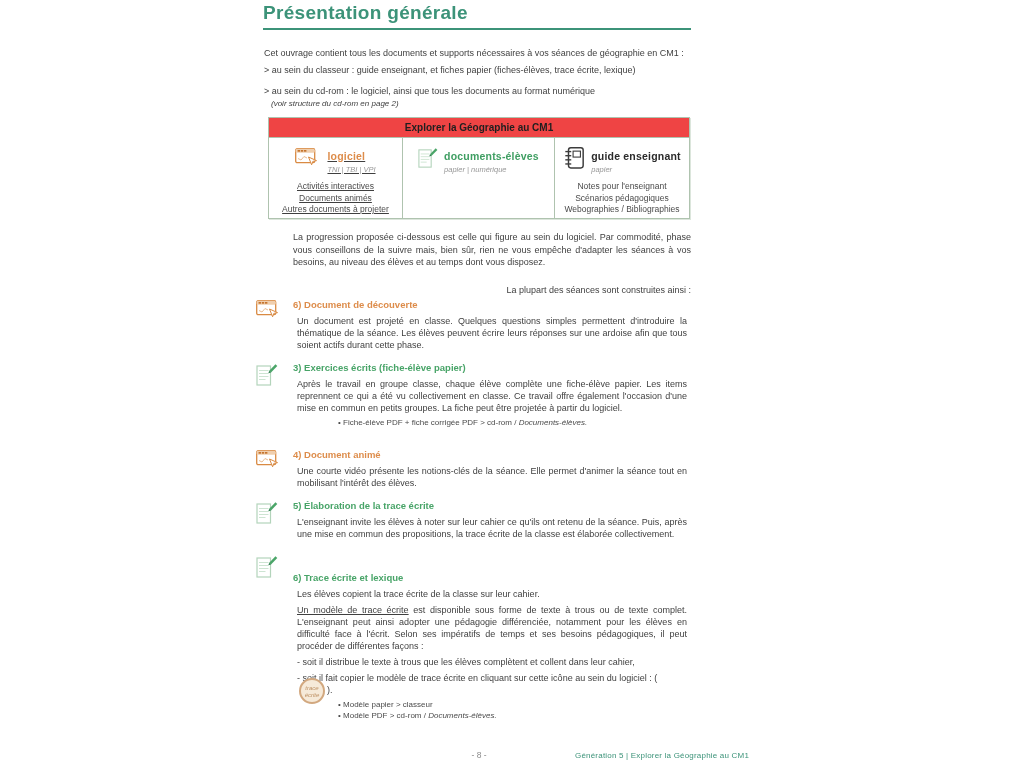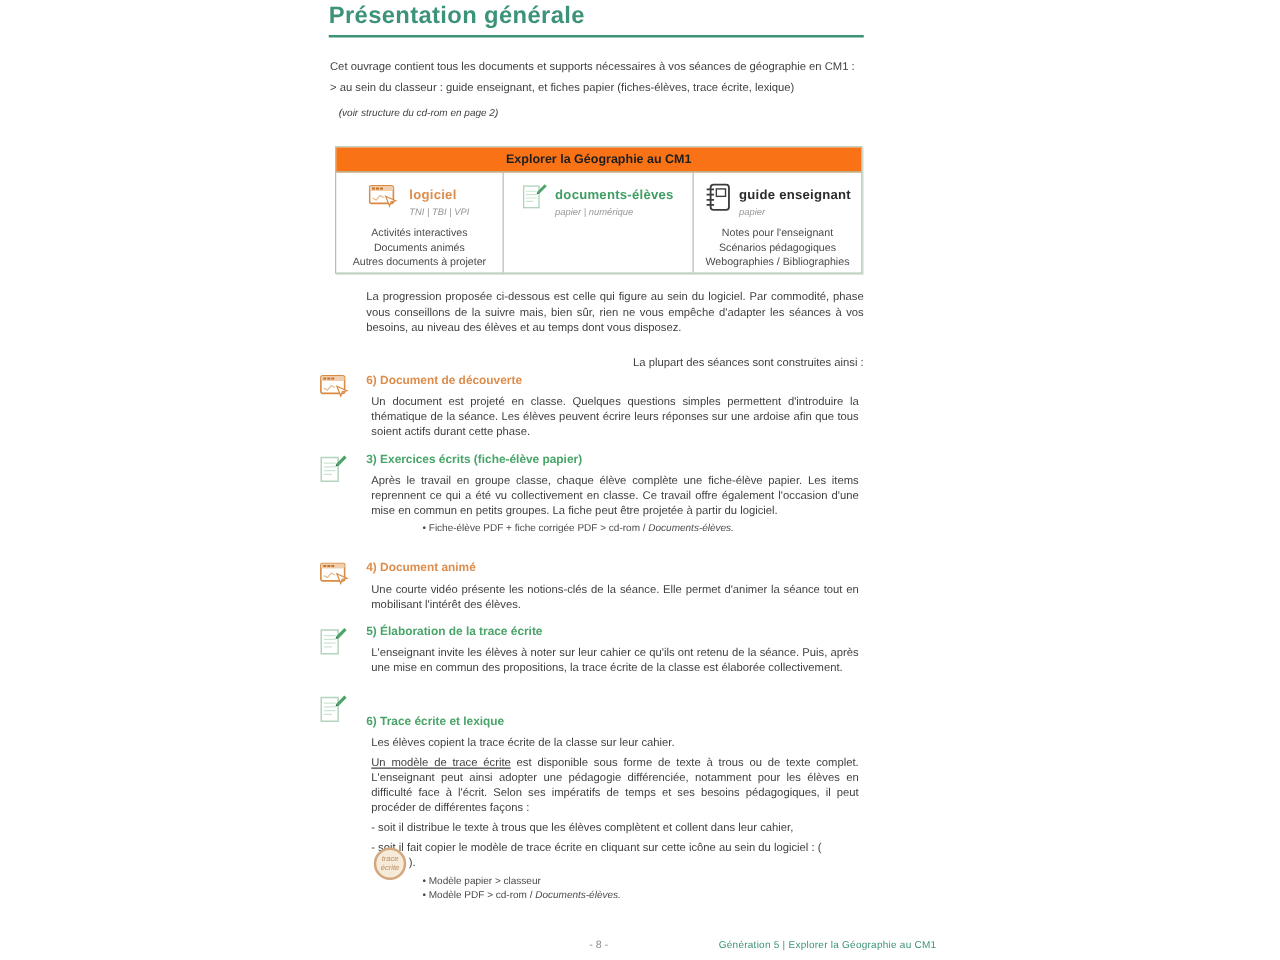--- a/index.html
+++ b/index.html
@@ -20,25 +20,25 @@
   }
   .title-rule{position:absolute;left:263px;top:28px;width:428px;height:2px;background:var(--teal);}
 
   .intro{position:absolute;left:264px;top:47px;width:452px;font-size:9px;line-height:12px;}
   .intro .l1{margin-bottom:5px;}
   .intro .b1{margin-bottom:9px;}
   .intro .note{font-style:italic;font-size:8px;margin-left:7px;margin-top:1px;}
 
   .box{position:absolute;left:268px;top:117px;width:420px;border:1px solid var(--tbl-border);
        box-shadow:1px 1px 0 #dce6dc;background:#fff;}
-  .box-header{height:19px;line-height:19px;background:#f97316;border-bottom:1px solid var(--tbl-border);
+  .box-header{height:19px;line-height:19px;background:#ef4444;border-bottom:1px solid var(--tbl-border);
        text-align:center;font-weight:bold;font-size:10px;color:#1f1f1f;}
   .box-cols{display:flex;}
   .box-col{padding-top:7px;text-align:center;height:73px;}
-  .col-1{width:133px;border-right:1px solid var(--tbl-border);}
+  .col-1{width:133px;border-right:1px solid var(--tbl-border);text-decoration:underline;}
   .col-2{width:151px;border-right:1px solid var(--tbl-border);}
   .col-3{width:134px;}
   .col-head{display:flex;align-items:center;justify-content:center;gap:6px;height:30px;}
   .col-titles{text-align:left;}
   .col-title{font-weight:bold;font-size:10.5px;letter-spacing:.2px;}
   .col-sub{font-style:italic;font-size:7.5px;color:#979797;margin-top:1px;}
   .c-orange{color:var(--orange);} .c-green{color:#3f9e62;} .c-dark{color:#2b2b2b;}
   .col-items{font-size:8.5px;line-height:11.5px;color:#4a4a4a;margin-top:6px;}
 
   .para{position:absolute;left:293px;width:398px;font-size:9px;line-height:12.5px;text-align:justify;}
@@ -70,20 +70,21 @@
 <body>
 
 <div class="page">
 
   <div class="page-title">Présentation générale</div>
   <div class="title-rule"></div>
 
   <div class="intro">
     <div class="l1">Cet ouvrage contient tous les documents et supports nécessaires à vos séances de géographie en CM1 :</div>
     <div class="b1">&gt; au sein du classeur : guide enseignant, et fiches papier (fiches-élèves, trace écrite, lexique)</div>
+    <div>&gt; au sein du cd-rom : le logiciel, ainsi que tous les documents au format numérique</div>
     <div class="note">(voir structure du cd-rom en page 2)</div>
   </div>
 
   <div class="box">
     <div class="box-header">Explorer la Géographie au CM1</div>
     <div class="box-cols">
 
       <div class="box-col col-1">
         <div class="col-head">
           <span>

